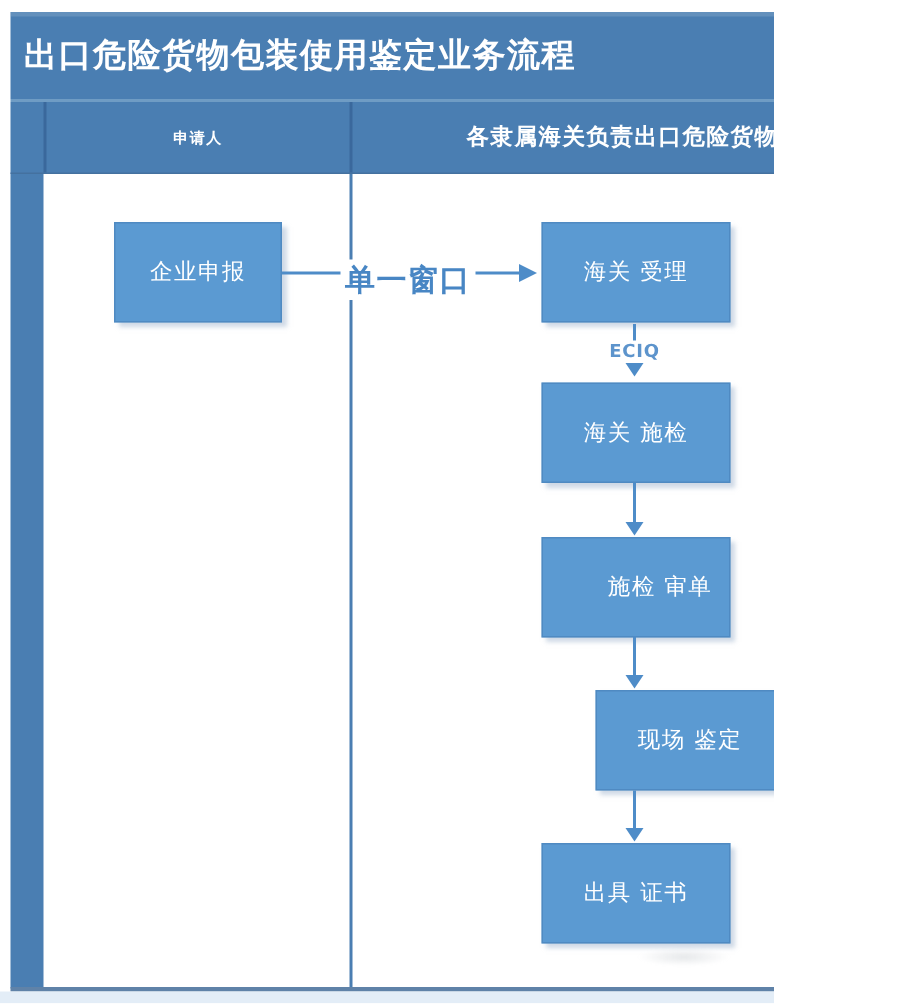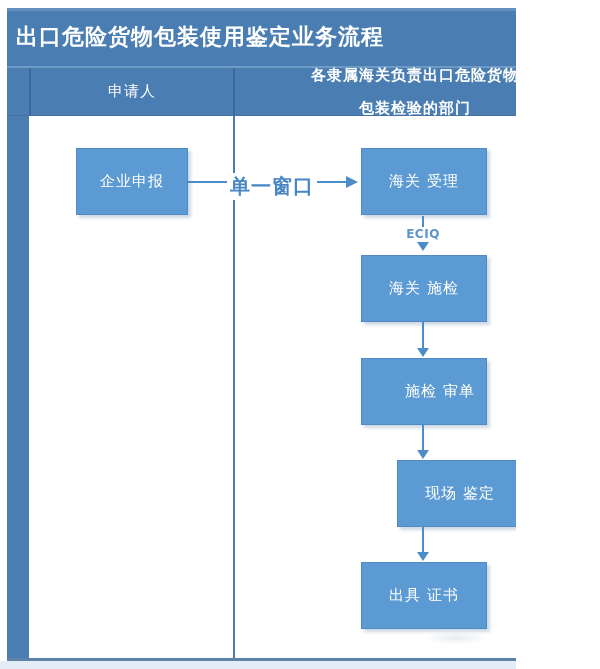--- a/index.html
+++ b/index.html
@@ -35,21 +35,21 @@
   .header-row{
     left:7px;top:68px;width:588px;height:48px;background:var(--band-blue);
     box-sizing:border-box;border-bottom:1px solid var(--header-edge);
   }
   .hdr-div{position:absolute;top:0;bottom:0;width:2px;background:var(--divider-dark);}
   .hdr-div.d1{left:22px;}
   .hdr-div.d2{left:226px;}
   .hdr-applicant{
     position:absolute;left:24px;width:202px;top:0;bottom:0;
     display:flex;align-items:center;justify-content:center;
-    color:#ffffff;font-size:15px;font-weight:normal;letter-spacing:1px;
+    color:#ffffff;font-size:10px;font-weight:bold;letter-spacing:1px;
   }
   .hdr-customs{
     position:absolute;left:230px;right:2px;top:0;bottom:0;
     display:flex;flex-direction:column;align-items:center;justify-content:center;
     color:#ffffff;font-size:15px;font-weight:bold;letter-spacing:1px;line-height:21px;
     text-align:center;
     gap:12px;
   }
 
   
@@ -115,21 +115,20 @@
     <span class="t">出口危险货物包装使用鉴定业务流程</span>
   </div>
   <div class="abs title-sep"></div>
 
   <div class="abs header-row">
     <div class="hdr-div d1"></div>
     <div class="hdr-div d2"></div>
     <div class="hdr-applicant">申请人</div>
     <div class="hdr-customs">
       <span>各隶属海关负责出口危险货物</span>
-      <span>包装检验的部门</span>
     </div>
   </div>
 
   <div class="abs left-strip"></div>
   <div class="abs col-divider"></div>
   <div class="abs right-border"></div>
   <div class="abs bottom-border"></div>
   <div class="abs bottom-strip"></div>
 
   <div class="fbox box-apply">

